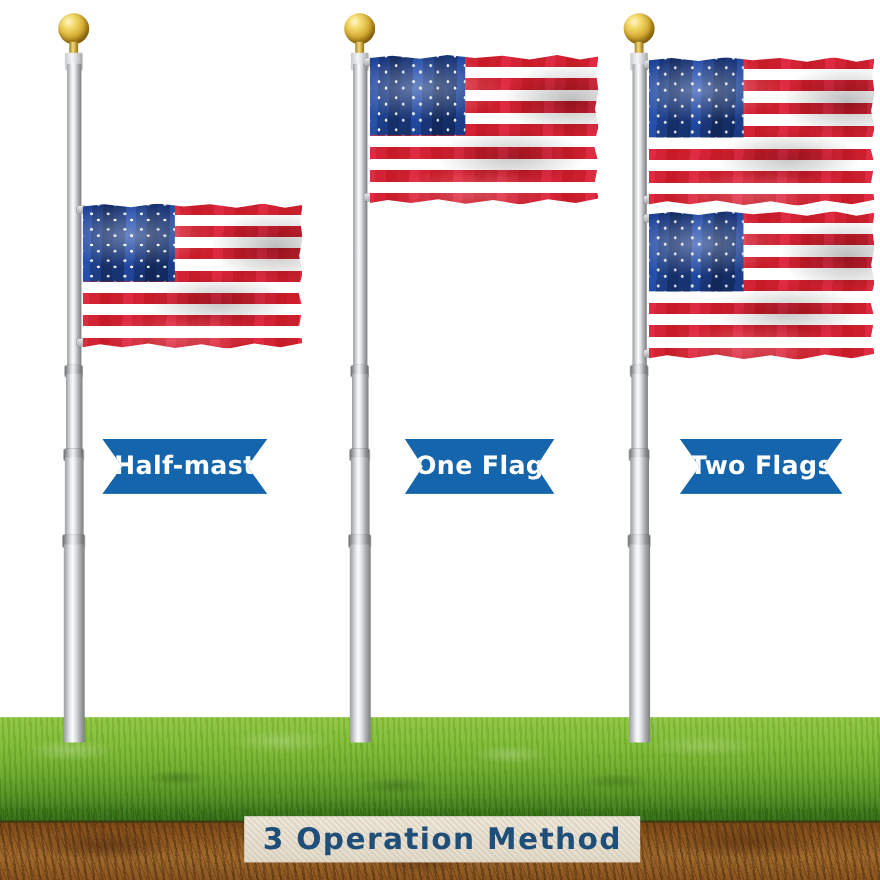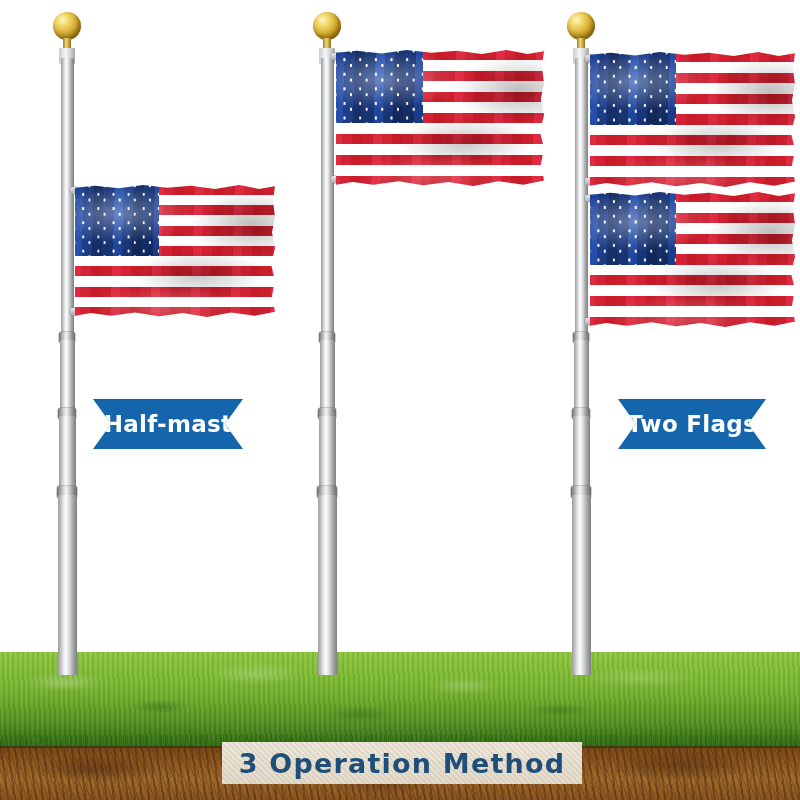--- a/index.html
+++ b/index.html
@@ -321,20 +321,23 @@
         <div class="stripes"></div>
         <div class="canton">
           <div class="stars"></div>
         </div>
         <div class="ripples"></div>
         <div class="ripples2"></div>
       </div>
     </div>
   </div>
 
+  <div class="banner" style="left:368px; top:399px; width:136px;">
+    <span class="banner-label">One Flag</span>
+  </div>
 
   <div class="pole-group" style="left:0;">
     <div class="finial-ball" style="left:567px; top:12px; width:28px; height:28px;"></div>
     <div class="finial-neck" style="left:577px; top:38px; width:8px; height:12px;"></div>
     <div class="finial-cap" style="left:573px; top:48px; width:16px; height:16px;"></div>
     <div class="pole-seg" style="left:574.5px; top:58px; width:13px; height:278px;"></div>
     <div class="collar" style="left:573px; top:332px; width:16px; height:11px;"></div>
     <div class="pole-seg" style="left:573.5px; top:340px; width:15px; height:72px;"></div>
     <div class="collar" style="left:572px; top:408px; width:18px; height:11px;"></div>
     <div class="pole-seg" style="left:572.5px; top:416px; width:17px; height:74px;"></div>

